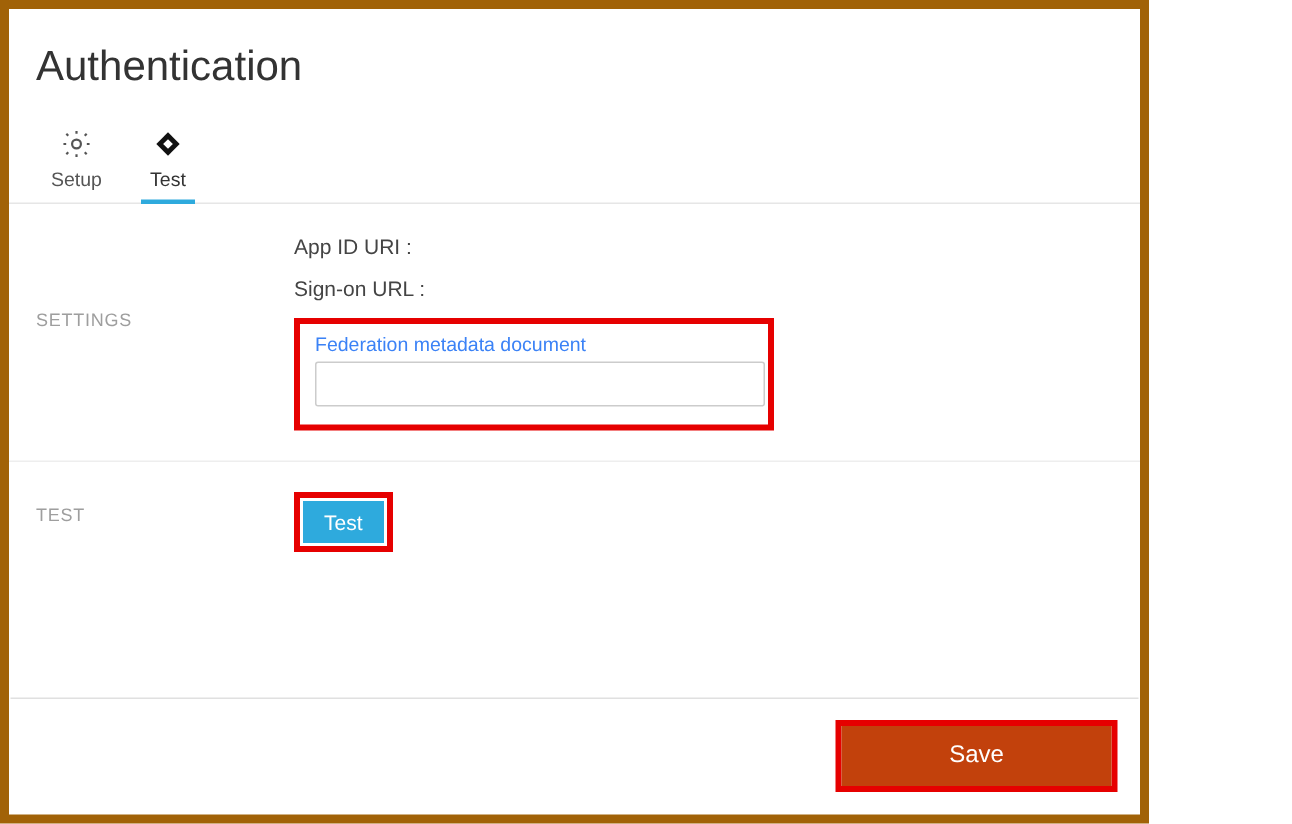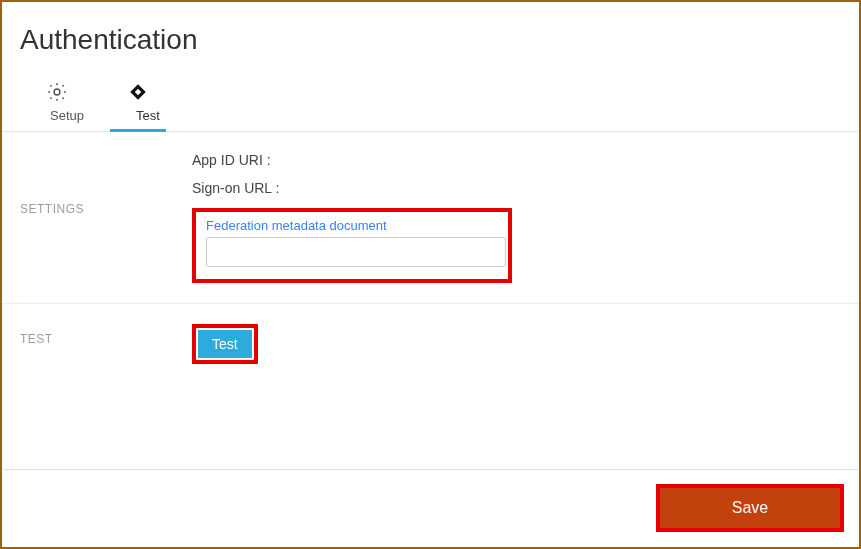--- a/index.html
+++ b/index.html
@@ -2,23 +2,23 @@
 <html><head>
 <meta charset="utf-8">
 <style>
   * { box-sizing: border-box; }
   body {
     margin: 0;
     font-family: "Segoe UI", Arial, sans-serif;
     background: #fff;
   }
   .page {
-    width: 861px;
+    width: 766px;
     height: 549px;
-    border: 2px solid #a16207;
+    border: 6px solid #a16207;
     position: relative;
     background: #fff;
   }
   .title {
     font-size: 28px;
     font-weight: 400;
     color: #333;
     padding: 22px 18px 10px 18px;
   }
   .tabs {
@@ -44,21 +44,21 @@
     content: "";
     position: absolute;
     left: -6px; right: -6px; bottom: -1px;
     height: 3px;
     background: #2eaadd;
   }
   .tab .icon {
     width: 24px; height: 24px;
     display: flex; align-items: center; justify-content: center;
   }
-  .tab-label { margin-top: 4px; margin-left: 20px; }
+  .tab-label { margin-top: 4px; }
 
   .body {
     padding: 0 0 0 0;
   }
 
   .row {
     display: flex;
     align-items: flex-start;
     border-bottom: 1px solid #eee;
     padding: 20px 0 20px 18px;

